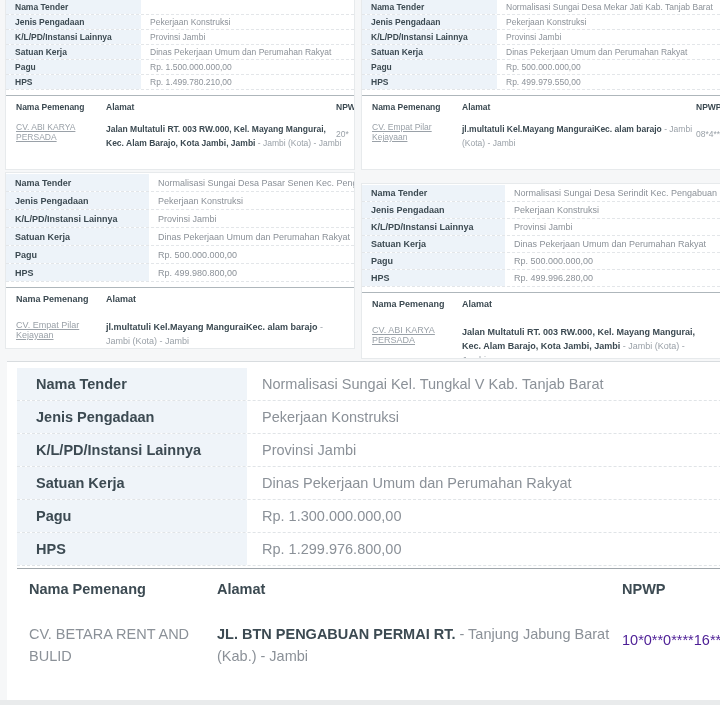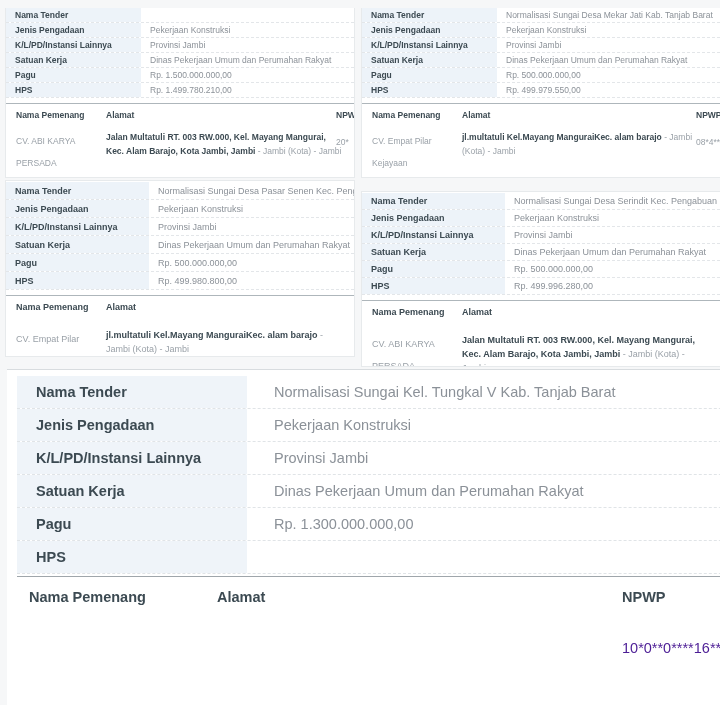--- a/index.html
+++ b/index.html
@@ -1,21 +1,21 @@
 <!DOCTYPE html>
 <html><head>
 <meta charset="utf-8">
 <style>
   html,body{margin:0;padding:0;}
   body{
     width:720px;height:705px;position:relative;overflow:hidden;
     background:#f6f7f8;
     font-family:"Liberation Sans","DejaVu Sans",sans-serif;
   }
-  .viewport{position:absolute;inset:0;overflow:hidden;margin-top:8px;}
+  .viewport{position:absolute;inset:0;overflow:hidden;}
 
   
   .small-card{
     position:absolute;background:#fff;border:1px solid #e7eaec;
     box-sizing:border-box;overflow:hidden;
   }
   .sc-table{padding-top:1px;}
   .sc-row{display:flex;align-items:stretch;border-bottom:1px dashed #e3e6e9;}
   .c-sm .sc-row{height:14px;}
   .c-md .sc-row{height:17px;}
@@ -33,21 +33,21 @@
   .c-md .sc-value,.c-md2 .sc-value{font-size:9px;}
   .sc-winner{position:relative;border-top:1px solid #aeb6bb;margin-top:5px;}
   .sc-win-headers{display:flex;padding:6px 0 0 10px;
     font-size:8.5px;font-weight:bold;color:#3c4a52;}
   .c-md .sc-win-headers,.c-md2 .sc-win-headers{font-size:9px;}
   .sc-win-h-name{width:90px;}
   .sc-win-npwp-h{position:absolute;top:6px;font-size:8.5px;font-weight:bold;color:#3c4a52;white-space:nowrap;}
   .sc-win-body{display:flex;padding:10px 0 0 10px;}
   .c-md .sc-win-body{padding-top:16px;}
   .c-md2 .sc-win-body{padding-top:16px;}
-  .sc-win-name{flex:0 0 82px;padding-right:8px;font-size:8.5px;line-height:22px;color:#9aa1a8;}
+  .sc-win-name{flex:0 0 82px;padding-right:8px;font-size:8.5px;line-height:10px;color:#9aa1a8;text-decoration:underline;}
   .c-md .sc-win-name,.c-md2 .sc-win-name{font-size:9px;}
   .sc-win-addr{width:238px;font-size:8.5px;line-height:14px;color:#9aa1a8;}
   .c-md .sc-win-addr,.c-md2 .sc-win-addr{font-size:9px;}
   .sc-win-addr b{color:#3c4a52;}
   .sc-win-npwp{position:absolute;top:33px;font-size:8.5px;color:#9aa1a8;white-space:nowrap;}
 
   .card-tl{left:5px;top:-2px;width:350px;height:172px;}
   .card-tl .sc-win-npwp-h,.card-tl .sc-win-npwp{left:330px;}
   .card-tr{left:361px;top:-2px;width:420px;height:172px;}
   .card-tr .sc-win-npwp-h,.card-tr .sc-win-npwp{left:334px;}
@@ -59,21 +59,21 @@
     position:absolute;left:7px;top:361px;width:780px;height:344px;
     background:#fff;border-top:1px solid #d8dcdf;box-sizing:border-box;overflow:hidden;
   }
   .bc-table{padding:6px 0 0 10px;}
   .bc-row{display:flex;align-items:stretch;height:32px;border-bottom:1px dashed #e0e4e7;}
   .bc-label{
     flex:0 0 230px;background:#eff4f9;padding-left:19px;box-sizing:border-box;
     display:flex;align-items:center;
     font-size:14.5px;font-weight:bold;color:#3c4a52;white-space:nowrap;
   }
-  .bc-value{display:flex;align-items:center;padding-left:27px;
+  .bc-value{display:flex;align-items:center;padding-left:15px;
     font-size:14.5px;color:#8b9198;white-space:nowrap;}
   .bc-winner{position:relative;border-top:1px solid #9fa6ab;margin:2px 10px 0 10px;}
   .bc-win-headers{display:flex;padding:12px 0 0 12px;
     font-size:14.5px;font-weight:bold;color:#3c4a52;}
   .bc-win-h-name{width:188px;}
   .bc-win-npwp-h{position:absolute;top:12px;left:605px;
     font-size:14.5px;font-weight:bold;color:#3c4a52;}
   .bc-win-body{display:flex;padding:26px 0 0 12px;}
   .bc-win-name{flex:0 0 188px;padding-right:20px;box-sizing:border-box;
     font-size:14.5px;line-height:22px;color:#8b9198;}
@@ -265,28 +265,31 @@
       <div class="bc-row">
         <div class="bc-label">Satuan Kerja</div>
         <div class="bc-value">Dinas Pekerjaan Umum dan Perumahan Rakyat</div>
       </div>
       <div class="bc-row">
         <div class="bc-label">Pagu</div>
         <div class="bc-value">Rp. 1.300.000.000,00</div>
       </div>
       <div class="bc-row">
         <div class="bc-label">HPS</div>
+        <div class="bc-value">Rp. 1.299.976.800,00</div>
       </div>
     </div>
     <div class="bc-winner">
       <div class="bc-win-headers">
         <div class="bc-win-h-name">Nama Pemenang</div>
         <div>Alamat</div>
       </div>
       <div class="bc-win-npwp-h">NPWP</div>
       <div class="bc-win-body">
+        <div class="bc-win-name">CV. BETARA RENT AND BULID</div>
+        <div class="bc-win-addr"><b>JL. BTN PENGABUAN PERMAI RT.</b><span> - Tanjung Jabung Barat (Kab.) - Jambi</span></div>
       </div>
       <div class="bc-win-npwp">10*0**0****16**</div>
     </div>
   </div>
 
   <div class="bottom-strip"></div>
 </div>
 
 </body></html>

